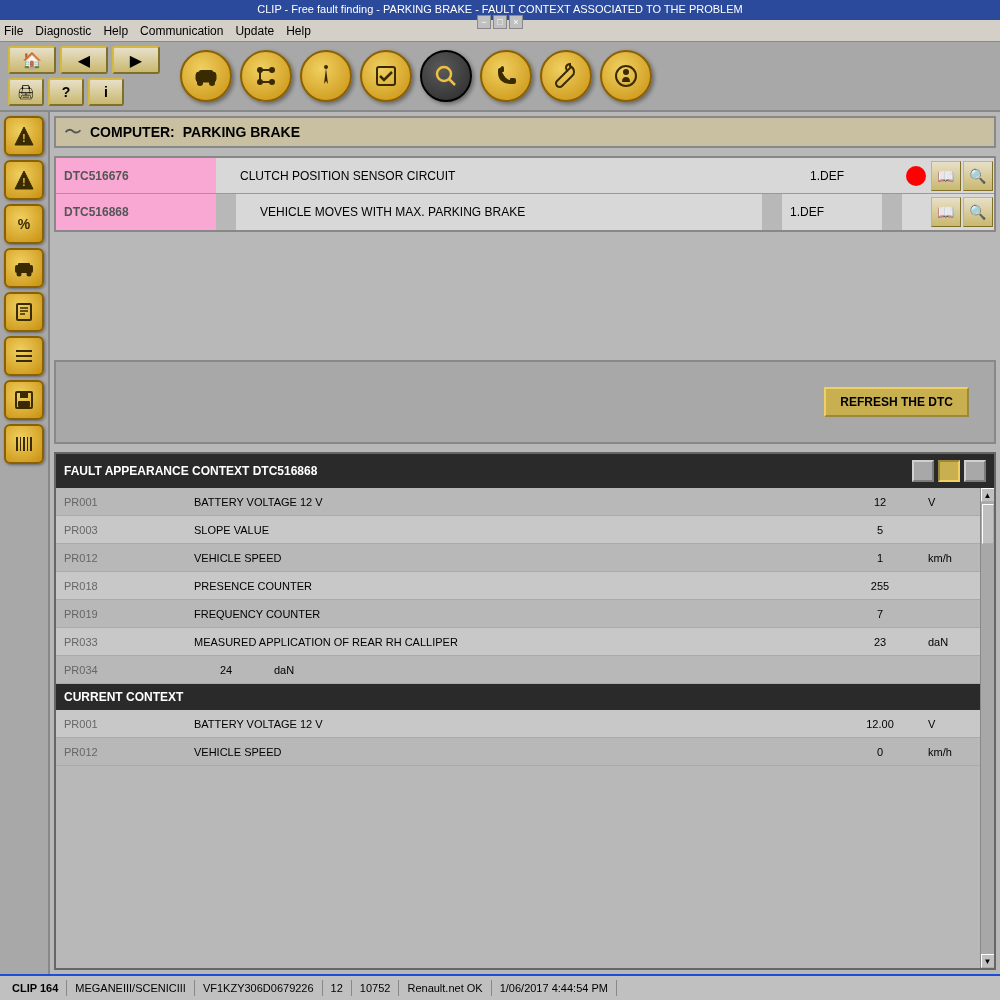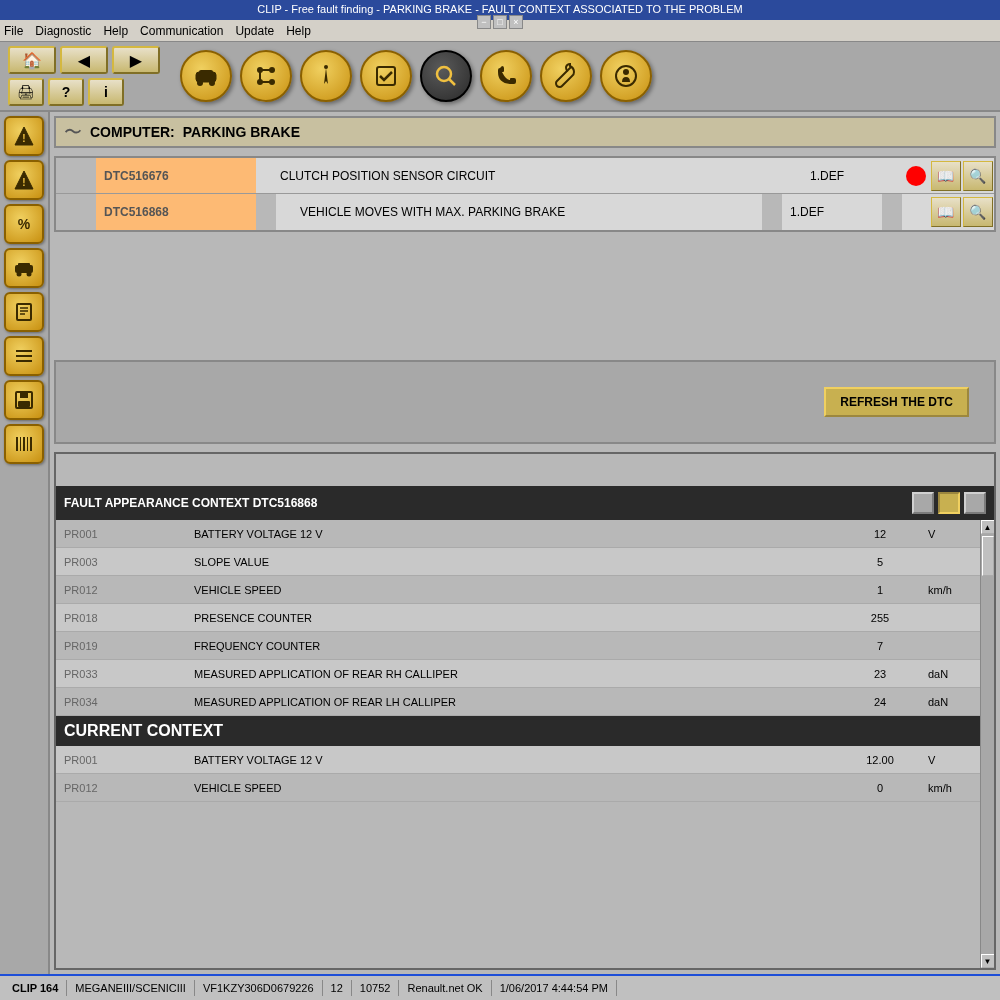--- a/index.html
+++ b/index.html
@@ -130,26 +130,26 @@
     .dtc-row {
       display: flex;
       align-items: center;
       border-bottom: 1px solid #999;
       height: 36px;
     }
     .dtc-row:last-child { border-bottom: none; gap: 20px; }
     .dtc-code {
       width: 160px;
       padding: 4px 8px;
-      background: #fdba74;
+      background: #f9a8d4;
       font-weight: bold;
       font-size: 12px;
       color: #555;
       height: 100%;
-      display: flex; align-items: center; margin-left: 40px;
+      display: flex; align-items: center;
     }
     .dtc-desc {
       flex: 1;
       padding: 4px 24px;
       background: #d8d8d8;
       font-size: 12px;
       height: 100%;
       display: flex; align-items: center;
     }
     .dtc-status {
@@ -210,21 +210,20 @@
     }
     .fault-header {
       background: #2a2a2a;
       color: white;
       padding: 6px 8px;
       font-weight: bold;
       font-size: 12px;
       display: flex;
       align-items: center;
       justify-content: space-between;
-      margin-top: 32px;
     }
     .fault-header-btns { display: flex; gap: 4px; }
     .fh-btn {
       width: 22px; height: 22px;
       background: #a8a8a8;
       border: 2px outset #d0d0d0;
       cursor: pointer;
       display: flex; align-items: center; justify-content: center;
     }
     .fh-btn.active { background: #c8b050; border: 2px inset #f0d060; }
@@ -264,21 +263,21 @@
       font-size: 11px;
       display: flex; align-items: center;
     }
 
     
     .current-context-header {
       background: #2a2a2a;
       color: white;
       padding: 6px 8px;
       font-weight: bold;
-      font-size: 16px;
+      font-size: 12px;
     }
 
     
     .status-bar {
       background: #c0c0c0;
       border-top: 2px solid #1d4ed8;
       height: 26px;
       display: flex;
       align-items: flex-start;
       font-size: 11px;
@@ -542,21 +541,20 @@
             <div class="ctx-unit"></div>
           </div>
           <div class="ctx-row">
             <div class="ctx-code">PR033</div>
             <div class="ctx-desc">MEASURED APPLICATION OF REAR RH CALLIPER</div>
             <div class="ctx-val">23</div>
             <div class="ctx-unit">daN</div>
           </div>
           <div class="ctx-row">
             <div class="ctx-code">PR034</div>
-            <div class="ctx-desc">MEASURED APPLICATION OF REAR LH CALLIPER</div>
             <div class="ctx-val">24</div>
             <div class="ctx-unit">daN</div>
           </div>
 
           <div class="current-context-header">CURRENT CONTEXT</div>
 
           <div class="ctx-row" style="background:#c8c8c8;">
             <div class="ctx-code">PR001</div>
             <div class="ctx-desc">BATTERY VOLTAGE 12 V</div>
             <div class="ctx-val">12.00</div>

